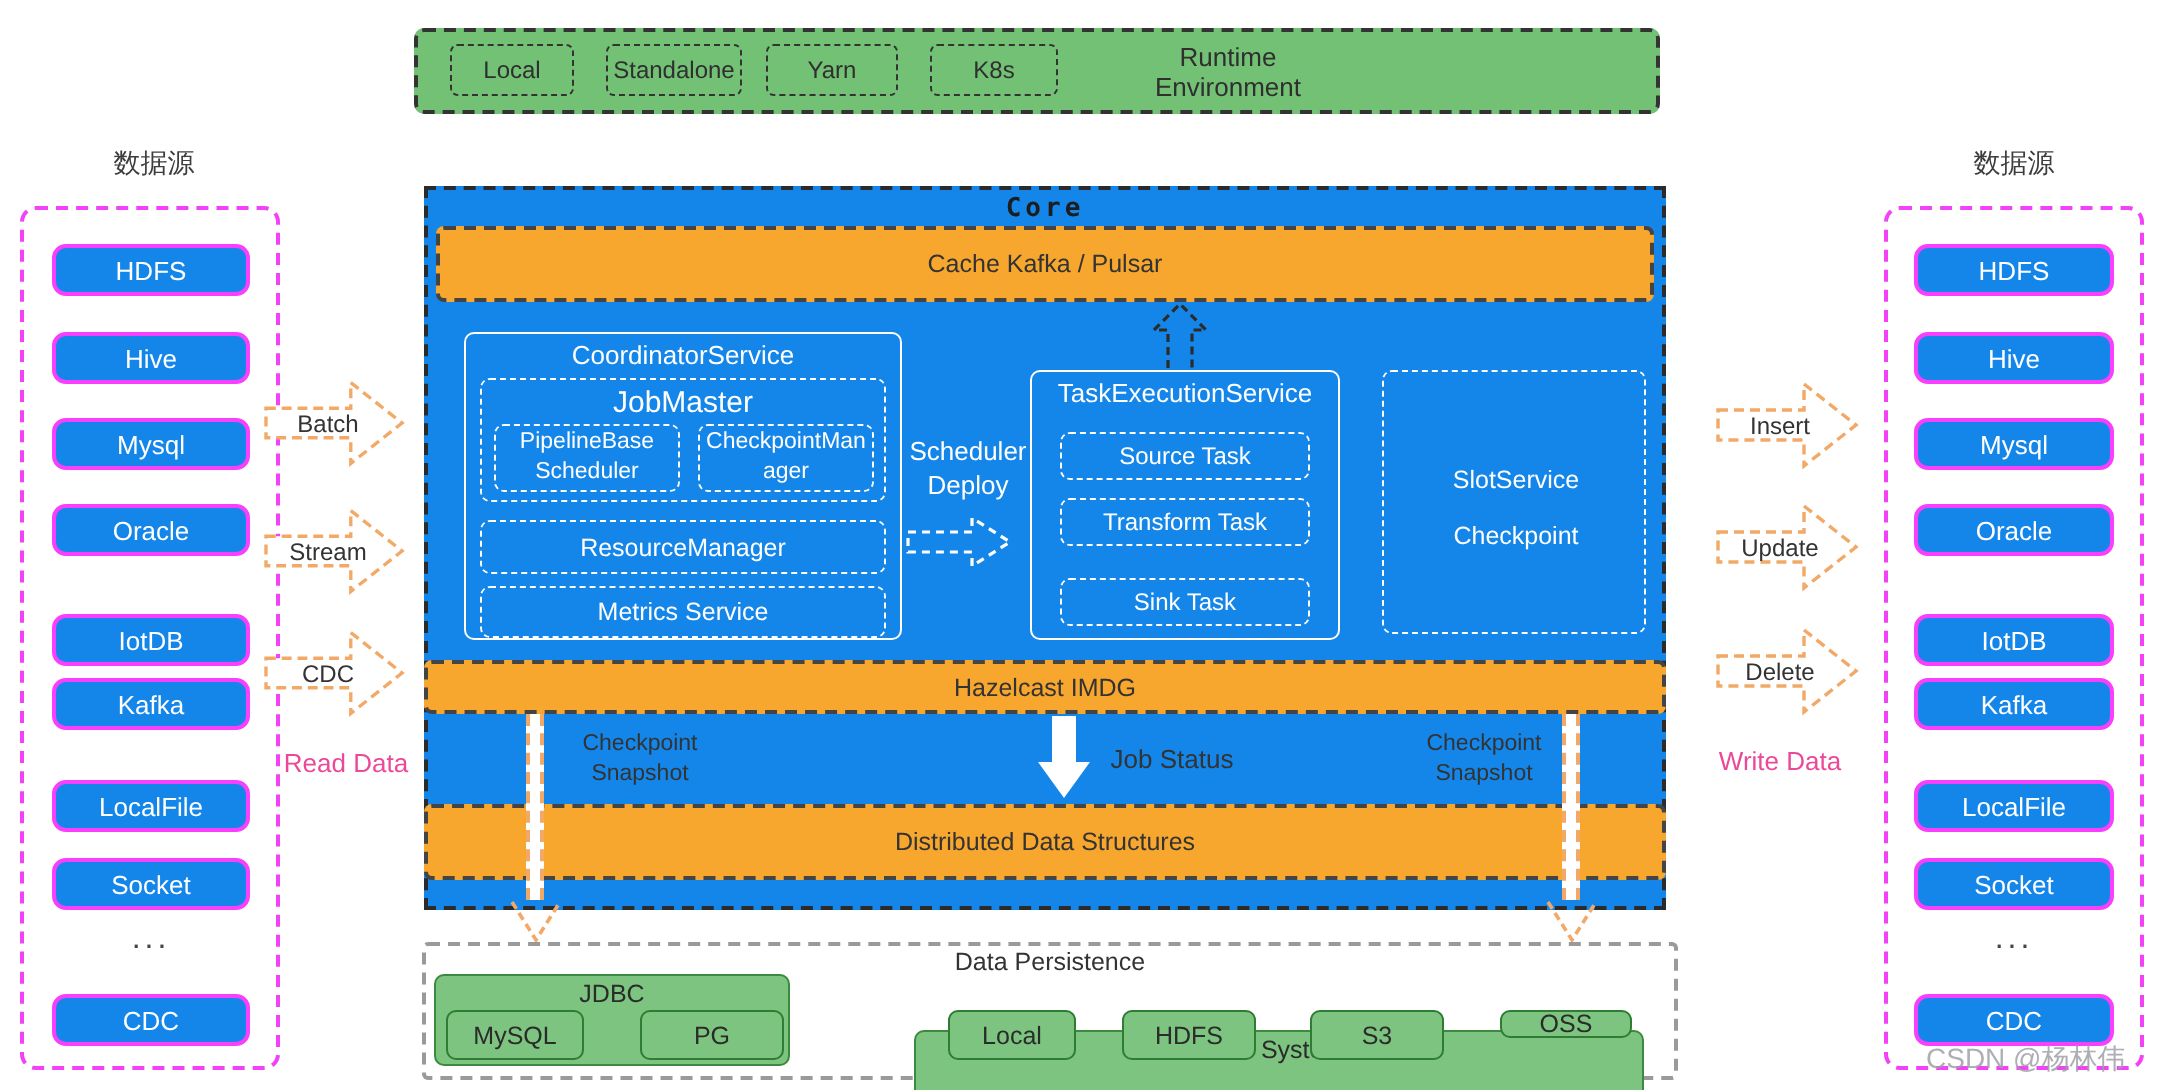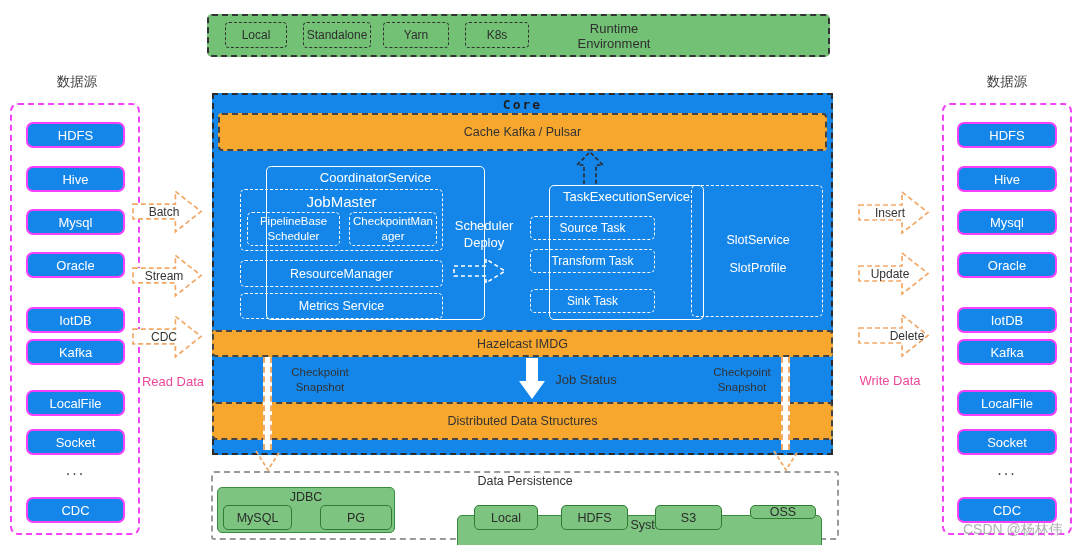--- a/index.html
+++ b/index.html
@@ -14,21 +14,21 @@
   .dots{color:#444;font-size:16px;letter-spacing:2px;}
   
   .rt-bar{background:#72c175;border:2px dashed #333;border-radius:5px;}
   .rt-box{border:1.5px dashed #333;border-radius:4px;color:#2f2f2f;font-size:12px;}
   .rt-label{color:#2f2f2f;font-size:13px;}
   
   .core{background:#1486e9;border:2px dashed #2b2b2b;}
   .core-title{font-family:"DejaVu Sans Mono",monospace;font-size:13px;font-weight:bold;
               color:#1d1d1d;letter-spacing:2px;}
   .orange-bar{background:#f7a72e;border:2px dashed #444;border-radius:4px;color:#333;font-size:12.5px;}
-  .wbox-solid{border:1.5px solid #fff;border-radius:5px;margin-left:34px;}
+  .wbox-solid{border:1.5px solid #fff;border-radius:5px;}
   .wbox-dash{border:1.5px dashed #fff;border-radius:5px;}
   .wtitle{color:#fff;font-size:13px;text-align:center;padding-top:3px;}
   .wtext{color:#fff;}
   .two-line{line-height:1.3;}
   .break{word-break:break-all;}
   .dark{color:#333;}
   
   .shaft{background:#fff;border-left:2px dashed #f2a967;border-right:2px dashed #f2a967;}
   
   .persist{border:2px dashed #9a9a9a;border-radius:3px;background:#fff;}
@@ -114,21 +114,21 @@
   <div class="abs" style="left:858px;top:251px;width:72px;height:45px;">
     <svg width="72" height="45" viewBox="0 0 72 45">
         <path d="M1 15 H44 V2 L70 22.5 L44 43 V30 H1 Z" fill="#ffffff" stroke="#f2a967" stroke-width="1.7" stroke-dasharray="5 3"></path>
       </svg>
     <div class="abs flow-label center" style="left:0;top:0;width:64px;height:45px;">Update</div>
   </div>
   <div class="abs" style="left:858px;top:313px;width:72px;height:45px;">
     <svg width="72" height="45" viewBox="0 0 72 45">
         <path d="M1 15 H44 V2 L70 22.5 L44 43 V30 H1 Z" fill="#ffffff" stroke="#f2a967" stroke-width="1.7" stroke-dasharray="5 3"></path>
       </svg>
-    <div class="abs flow-label center" style="left:17px;top:0;width:64px;height:45px;">Delete</div>
+    <div class="abs flow-label center" style="left:0;top:0;width:64px;height:45px;">Delete</div>
   </div>
   <div class="abs cap center" style="left:851px;top:372px;width:78px;height:16px;">Write Data</div>
 
   <div class="abs core" style="left:212px;top:93px;width:621px;height:362px;"></div>
   <div class="abs core-title center" style="left:212px;top:95px;width:621px;height:18px;">Core</div>
   <div class="abs orange-bar center" style="left:218px;top:113px;width:609px;height:38px;">Cache Kafka / Pulsar</div>
 
   <div class="abs wbox-solid" style="left:232px;top:166px;width:219px;height:154px;">
     <div class="wtitle">CoordinatorService</div>
   </div>
@@ -155,21 +155,21 @@
 
   <div class="abs wbox-solid" style="left:515px;top:185px;width:155px;height:135px;">
     <div class="wtitle">TaskExecutionService</div>
   </div>
   <div class="abs wbox-dash wtext center" style="left:530px;top:216px;width:125px;height:24px;font-size:12px;">Source Task</div>
   <div class="abs wbox-dash wtext center" style="left:530px;top:249px;width:125px;height:24px;font-size:12px;">Transform Task</div>
   <div class="abs wbox-dash wtext center" style="left:530px;top:289px;width:125px;height:24px;font-size:12px;">Sink Task</div>
 
   <div class="abs wbox-dash" style="left:691px;top:185px;width:132px;height:132px;">
     <div class="abs wtext center" style="left:0;top:46px;width:132px;height:16px;font-size:12.5px;">SlotService</div>
-    <div class="abs wtext center" style="left:0;top:74px;width:132px;height:16px;font-size:12.5px;">SlotProfile</div>
+    <div class="abs wtext center" style="left:0;top:74px;width:132px;height:16px;font-size:12.5px;">Checkpoint</div>
   </div>
 
   <div class="abs orange-bar center" style="left:212px;top:330px;width:621px;height:27px;">Hazelcast IMDG</div>
   <div class="abs dark center two-line" style="left:270px;top:363px;width:100px;height:34px;font-size:11.5px;">Checkpoint Snapshot</div>
   <div class="abs dark center two-line" style="left:692px;top:363px;width:100px;height:34px;font-size:11.5px;">Checkpoint Snapshot</div>
   <div class="abs" style="left:518px;top:358px;width:28px;height:42px;">
     <svg width="28" height="42" viewBox="0 0 28 42">
         <path d="M8 0 H20 V23 H27 L14 41 L1 23 H8 Z" fill="#ffffff"></path>
       </svg>
   </div>

